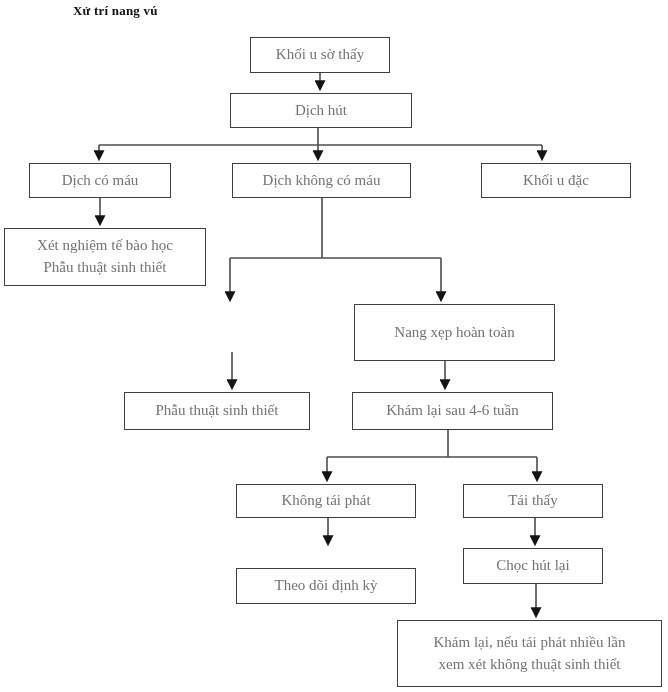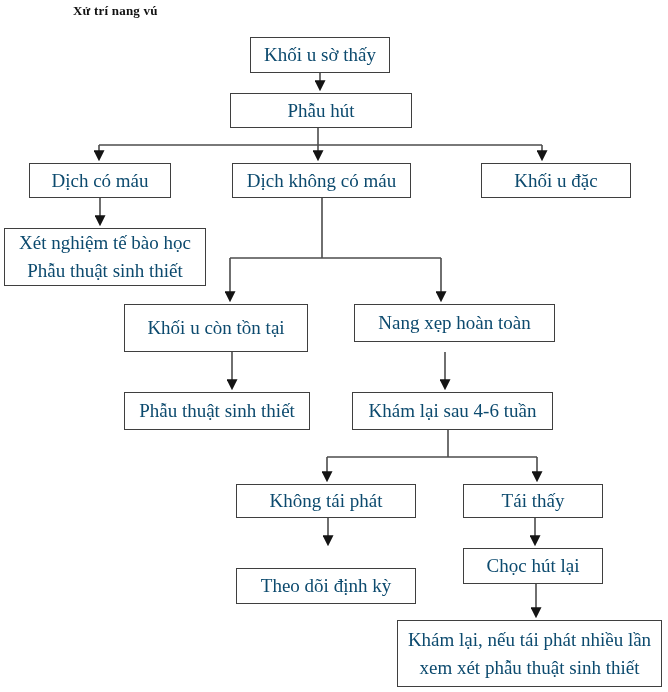--- a/index.html
+++ b/index.html
@@ -26,22 +26,22 @@
     position: absolute;
     left: 0;
     top: 0;
     width: 668px;
     height: 692px;
   }
   .node {
     position: absolute;
     background: #ffffff;
     border: 1.6px solid #3f3f3f;
-    color: #0c4a6e;
-    font-size: 19px;
+    color: #737373;
+    font-size: 15px;
     line-height: 1.45;
     display: flex;
     align-items: center;
     justify-content: center;
     text-align: center;
     white-space: pre-line;
     padding: 3px 4px;
   }
 </style>
 </head>
@@ -83,43 +83,42 @@
 
       <path d="M328 518 V544" marker-end="url(#arrow)"></path>
       <path d="M535 518 V544" marker-end="url(#arrow)"></path>
 
       <path d="M536 584 V616" marker-end="url(#arrow)"></path>
     </g>
   </svg>
 
   <div class="node" style="left:250px; top:37px; width:140px; height:36px;">Khối u sờ thấy</div>
 
-  <div class="node" style="left:230px; top:93px; width:182px; height:35px;">Phẫu hút</div>
+  <div class="node" style="left:230px; top:93px; width:182px; height:35px;">Dịch hút</div>
 
   <div class="node" style="left:29px; top:163px; width:142px; height:35px;">Dịch có máu</div>
 
   <div class="node" style="left:232px; top:163px; width:179px; height:35px;text-align:right;">Dịch không có máu</div>
 
   <div class="node" style="left:481px; top:163px; width:150px; height:35px;">Khối u đặc</div>
 
   <div class="node" style="left:4px; top:228px; width:202px; height:58px;">Xét nghiệm tế bào học
 Phẫu thuật sinh thiết</div>
 
-  <div class="node" style="left:124px; top:304px; width:184px; height:48px;">Khối u còn tồn tại</div>
 
-  <div class="node" style="left:354px; top:304px; width:201px; height:38px;">Nang xẹp hoàn toàn</div>
+  <div class="node" style="left:354px; top:304px; width:201px; height:57px;">Nang xẹp hoàn toàn</div>
 
   <div class="node" style="left:124px; top:392px; width:186px; height:38px;">Phẫu thuật sinh thiết</div>
 
   <div class="node" style="left:352px; top:392px; width:201px; height:38px;">Khám lại sau 4-6 tuần</div>
 
   <div class="node" style="left:236px; top:484px; width:180px; height:34px;">Không tái phát</div>
 
   <div class="node" style="left:463px; top:484px; width:140px; height:34px;">Tái thấy</div>
 
   <div class="node" style="left:236px; top:568px; width:180px; height:36px;">Theo dõi định kỳ</div>
 
   <div class="node" style="left:463px; top:548px; width:140px; height:36px;">Chọc hút lại</div>
 
   <div class="node" style="left:397px; top:620px; width:265px; height:67px;">Khám lại, nếu tái phát nhiều lần
-xem xét phẫu thuật sinh thiết</div>
+xem xét không thuật sinh thiết</div>
 
 </div>
 
 </body></html>

